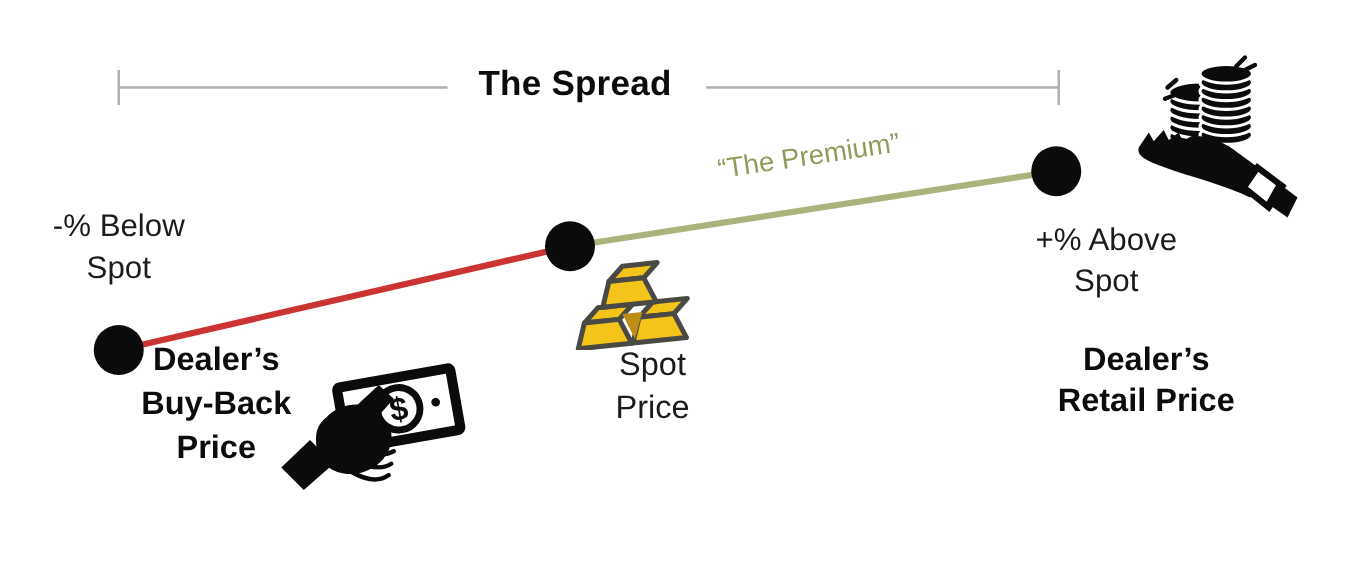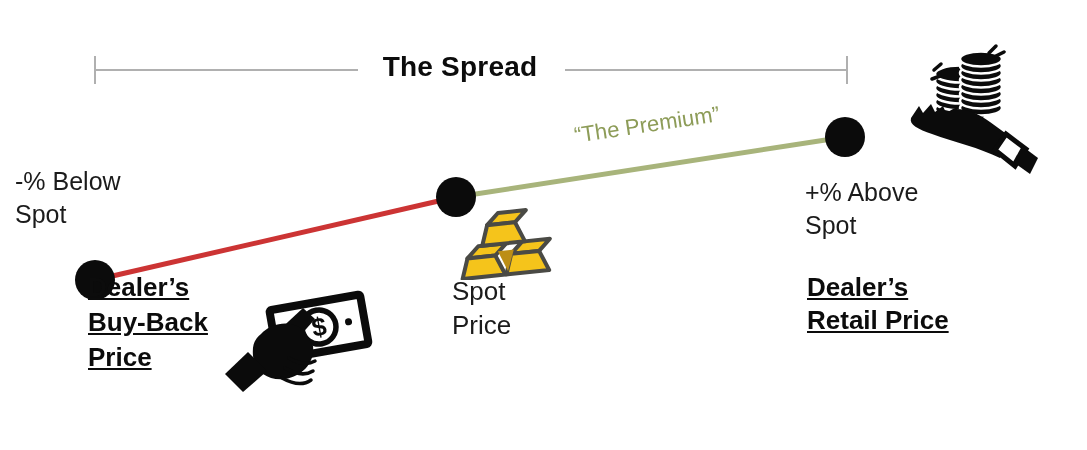--- a/index.html
+++ b/index.html
@@ -12,23 +12,23 @@
 
   
   .tick  { position:absolute; width:2px;  height:28px; background:var(--bracket-gray,#b0b0b0); }
   .bline { position:absolute; height:2px; background:var(--bracket-gray,#b0b0b0); }
   .title {
     position:absolute; left:360px; top:51px; width:200px; text-align:center;
     font-size:28px; font-weight:700; color:#0c0c0c; letter-spacing:0.2px;
   }
 
   
-  .lbl { position:absolute; white-space:pre-line; text-align:left;
+  .lbl { position:absolute; white-space:pre-line; text-align:center;
          font-size:25px; line-height:33px; color:#1b1b1b; }
-  .lbl.bold { font-weight:700; font-size:26px; line-height:35px; color:#0c0c0c;text-decoration:underline; }
+  .lbl.bold { font-weight:700; font-size:26px; line-height:35px; color:#0c0c0c; }
   .premium {
     position:absolute; left:552px; top:112px; width:190px; text-align:center;
     font-size:22px; color:var(--premium-text,#8d9c58);
     transform:rotate(-8.5deg);
   }
 </style>
 </head>
 <body>
 
 <div class="canvas">

